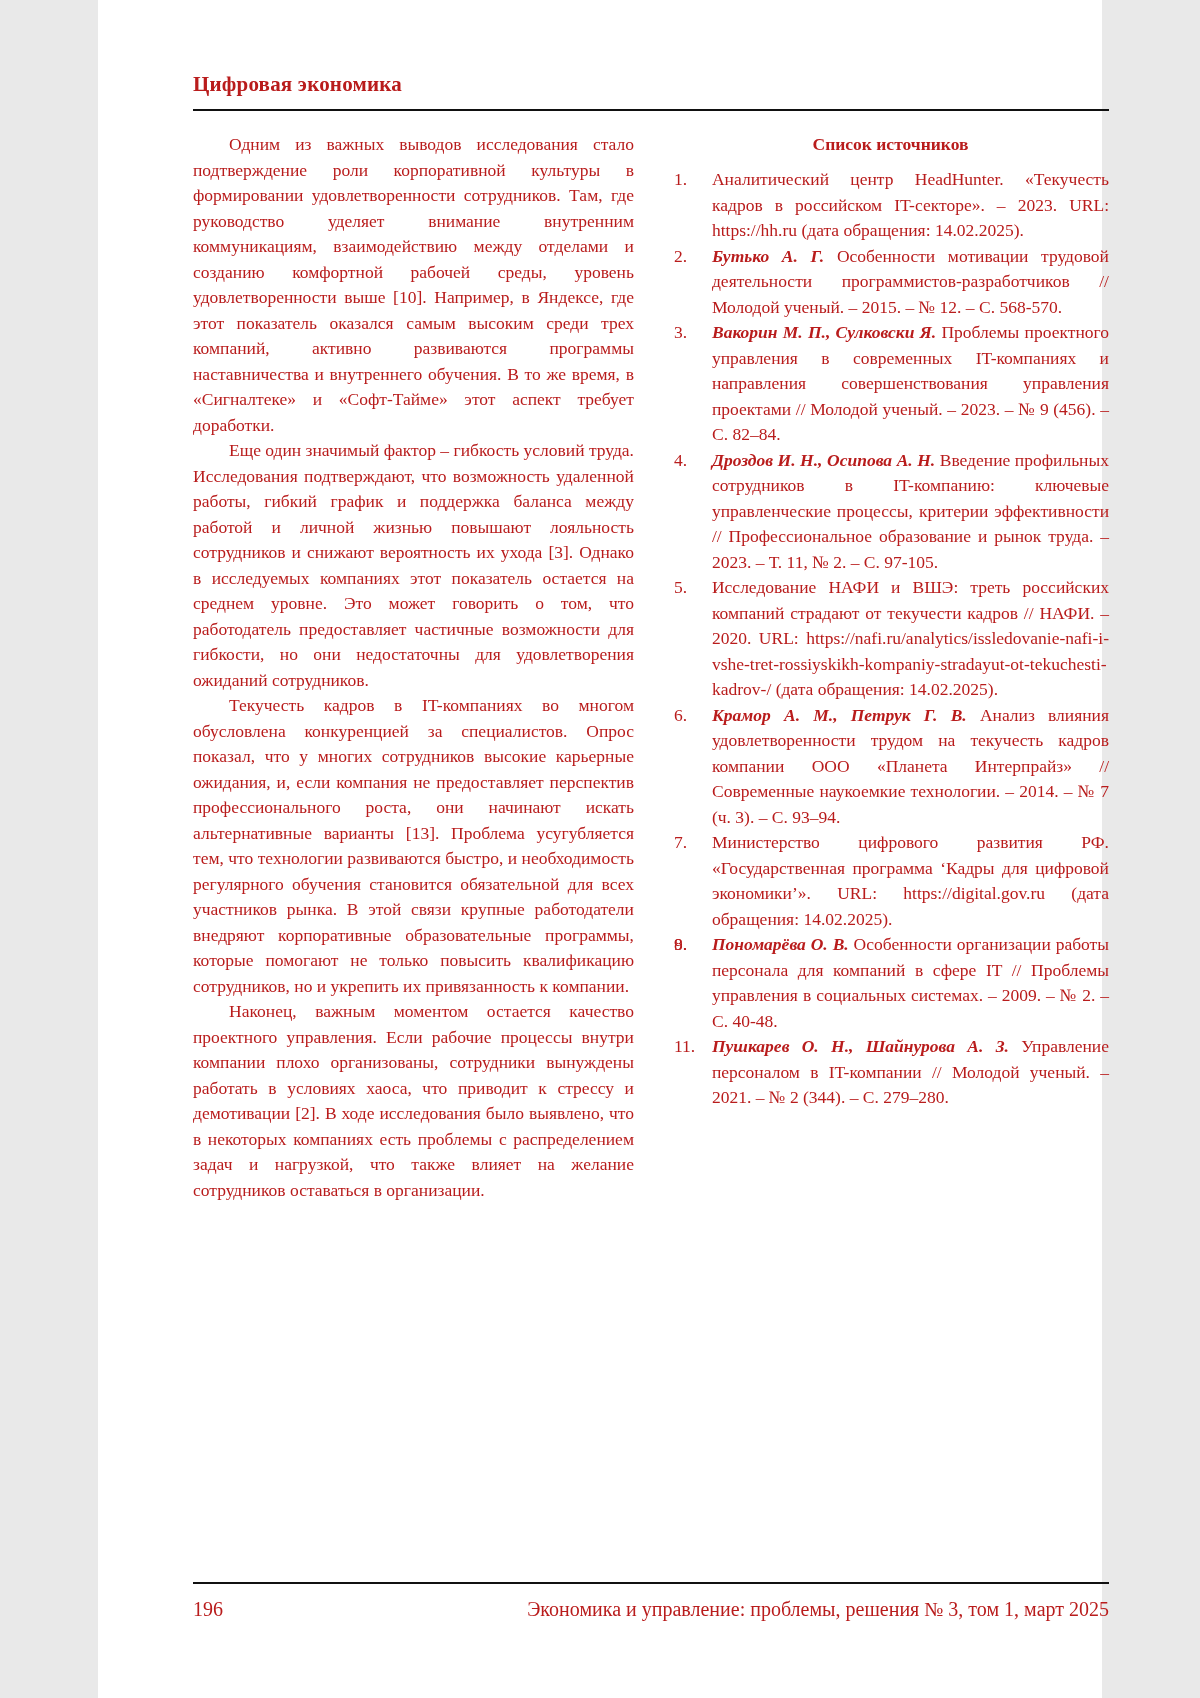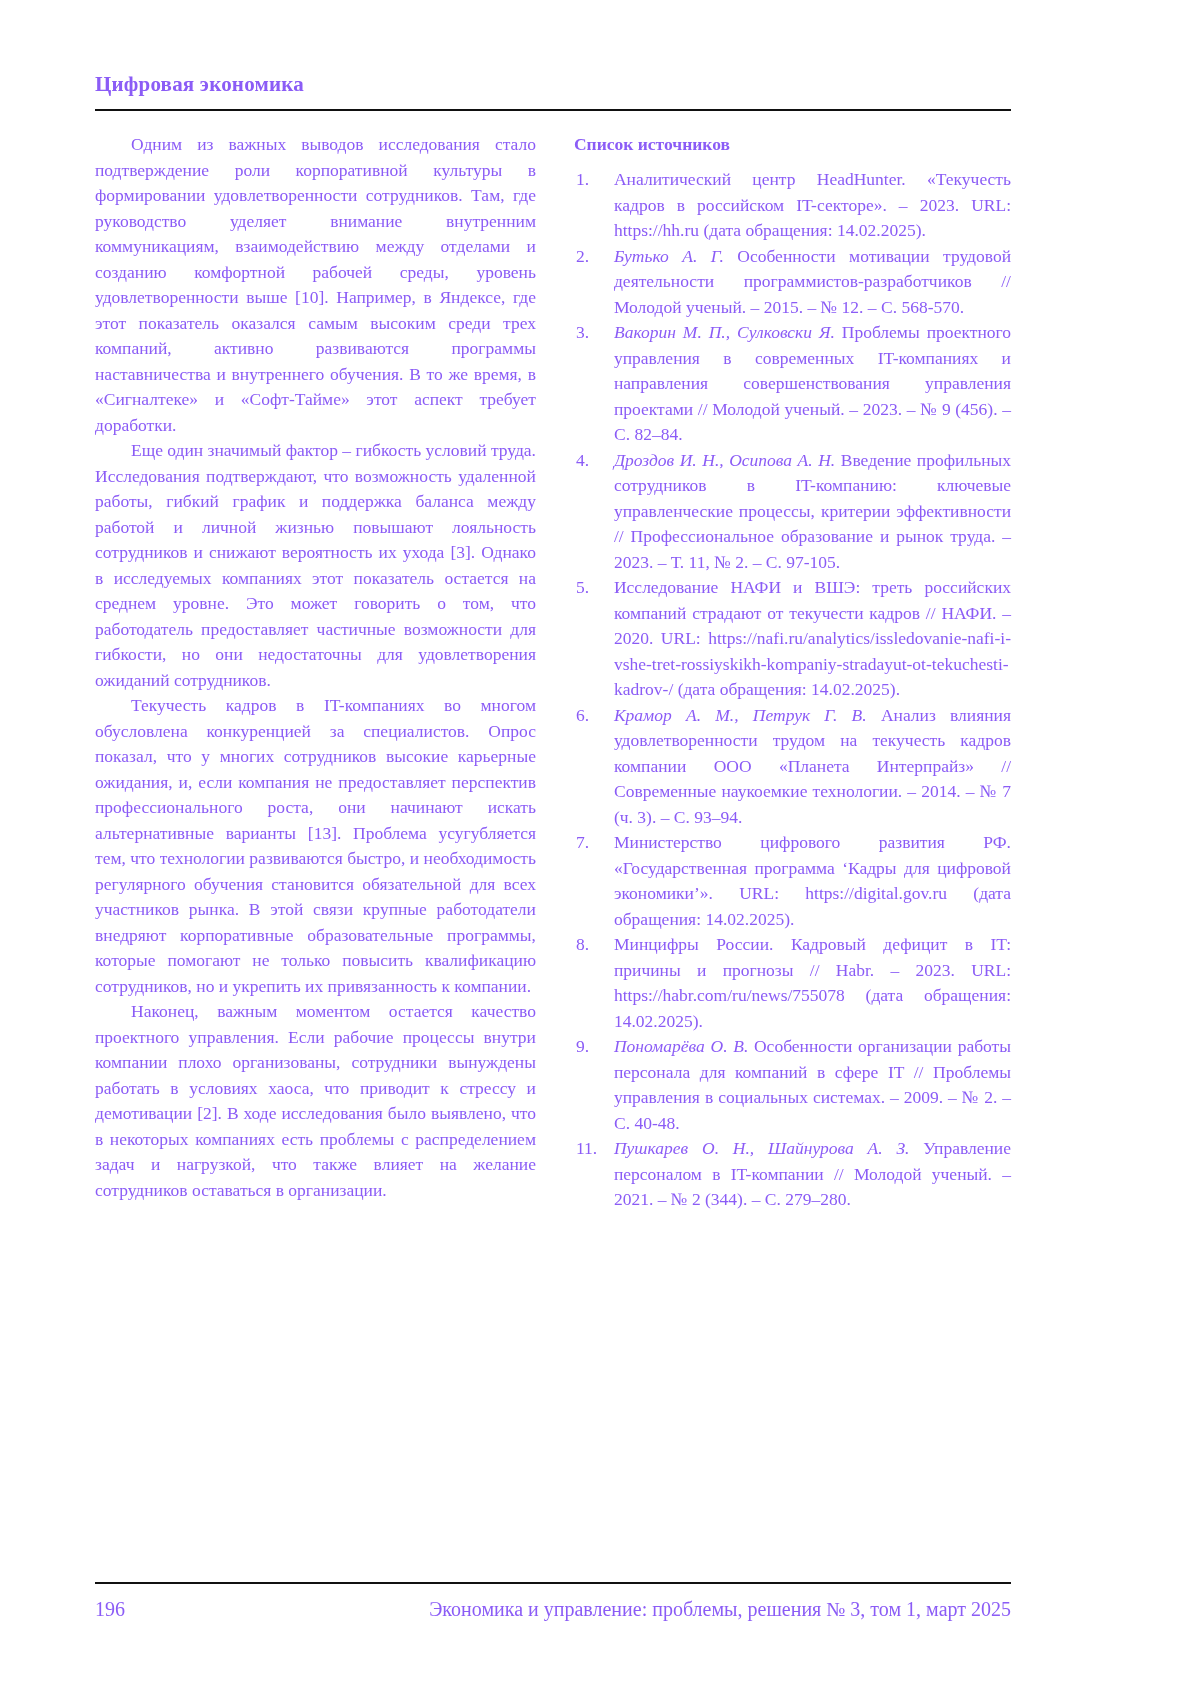--- a/index.html
+++ b/index.html
@@ -1,24 +1,24 @@
 <!DOCTYPE html>
 <html lang="ru"><head>
 <meta charset="utf-8">
 <style>
   * { box-sizing: border-box; }
   html, body { margin: 0; padding: 0; background: #e9e9e9; }
   .page {
     position: relative;
-    width: 1200px;
+    width: 1004px;
     height: 1698px;
     margin: 0 auto;
     background: #ffffff;
     font-family: "Liberation Serif", serif;
-    color: #8b5cf6;
+    color: #b91c1c;
   }
   .running-head {
     position: absolute;
     left: 95px;
     top: 72px;
     width: 916px;
     font-size: 21px;
     font-weight: bold;
     letter-spacing: 0.2px;
   }
@@ -46,38 +46,39 @@
     line-height: 25.5px;
     text-align: justify;
     text-indent: 36px;
     hyphens: auto;
     -webkit-hyphens: auto;
   }
   .refs-title {
     margin: 2px 0 12px 0;
     font-size: 17.5px;
     font-weight: bold;
+    text-align: center;
   }
   .ref-list { margin: 0; padding: 0; list-style: none; }
   .ref-item {
     position: relative;
     padding-left: 40px;
     font-size: 17.5px;
     line-height: 25.5px;
     text-align: justify;
     overflow-wrap: break-word;
     hyphens: auto;
     -webkit-hyphens: auto;
   }
   .ref-num {
     position: absolute;
     left: 2px;
     top: 0;
   }
-  .ref-author { font-style: italic; }
+  .ref-author { font-style: italic; font-weight: bold; }
   .footer-rule {
     position: absolute;
     left: 95px;
     top: 1582px;
     width: 916px;
     height: 2px;
     background: #111111;
   }
   .footer {
     position: absolute;
@@ -110,21 +111,21 @@
     <div class="col-right">
       <p class="refs-title">Список источников</p>
       <ol class="ref-list">
         <li class="ref-item"><span class="ref-num">1.</span><span class="ref-author"></span><span class="ref-text">Аналитический центр HeadHunter. «Текучесть кадров в российском IT-секторе». – 2023. URL: https://hh.ru (дата обращения: 14.02.2025).</span></li>
         <li class="ref-item"><span class="ref-num">2.</span><span class="ref-author">Бутько А. Г. </span><span class="ref-text">Особенности мотивации трудовой деятельности программистов-разработчиков // Молодой ученый. – 2015. – № 12. – С. 568-570.</span></li>
         <li class="ref-item"><span class="ref-num">3.</span><span class="ref-author">Вакорин М. П., Сулковски Я. </span><span class="ref-text">Проблемы проектного управления в современных IT-компаниях и направления совершенствования управления проектами // Молодой ученый. – 2023. – № 9 (456). – С. 82–84.</span></li>
         <li class="ref-item"><span class="ref-num">4.</span><span class="ref-author">Дроздов И. Н., Осипова А. Н. </span><span class="ref-text">Введение профильных сотрудников в IT-компанию: ключевые управленческие процессы, критерии эффективности // Профессиональное образование и рынок труда. – 2023. – Т. 11, № 2. – С. 97-105.</span></li>
         <li class="ref-item"><span class="ref-num">5.</span><span class="ref-author"></span><span class="ref-text">Исследование НАФИ и ВШЭ: треть российских компаний страдают от текучести кадров // НАФИ. – 2020. URL: https://nafi.ru/analytics/issledovanie-nafi-i-vshe-tret-rossiyskikh-kompaniy-stradayut-ot-tekuchesti-kadrov-/ (дата обращения: 14.02.2025).</span></li>
         <li class="ref-item"><span class="ref-num">6.</span><span class="ref-author">Крамор А. М., Петрук Г. В. </span><span class="ref-text">Анализ влияния удовлетворенности трудом на текучесть кадров компании ООО «Планета Интерпрайз» // Современные наукоемкие технологии. – 2014. – № 7 (ч. 3). – С. 93–94.</span></li>
         <li class="ref-item"><span class="ref-num">7.</span><span class="ref-author"></span><span class="ref-text">Министерство цифрового развития РФ. «Государственная программа ‘Кадры для цифровой экономики’». URL: https://digital.gov.ru (дата обращения: 14.02.2025).</span></li>
-        <li class="ref-item"><span class="ref-num">8.</span><span class="ref-author"></span><span class="ref-text">Минцифры России. Кадровый дефицит в IT: причины и прогнозы // Habr. – 2023. URL: https://habr.com/ru/news/755078 (дата обращения: 14.02.2025).</span></li>
+        <li class="ref-item"><span class="ref-num">8.</span><span class="ref-author"></span></li>
         <li class="ref-item"><span class="ref-num">9.</span><span class="ref-author">Пономарёва О. В. </span><span class="ref-text">Особенности организации работы персонала для компаний в сфере IT // Проблемы управления в социальных системах. – 2009. – № 2. – С. 40-48.</span></li>
         <li class="ref-item"><span class="ref-num">11.</span><span class="ref-author">Пушкарев О. Н., Шайнурова А. З. </span><span class="ref-text">Управление персоналом в IT-компании // Молодой ученый. – 2021. – № 2 (344). – С. 279–280.</span></li>
       </ol>
     </div>
 
   </div>
 
   <div class="footer-rule"></div>
   <div class="footer">
     <span>196</span>

